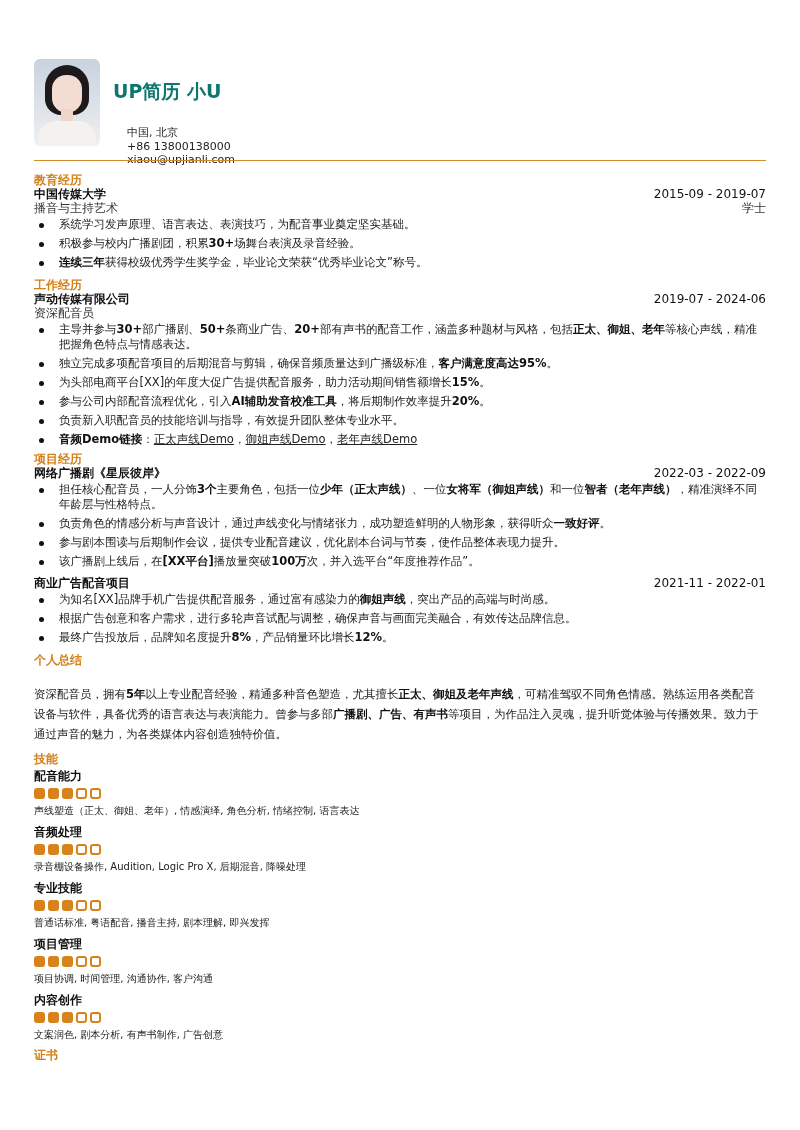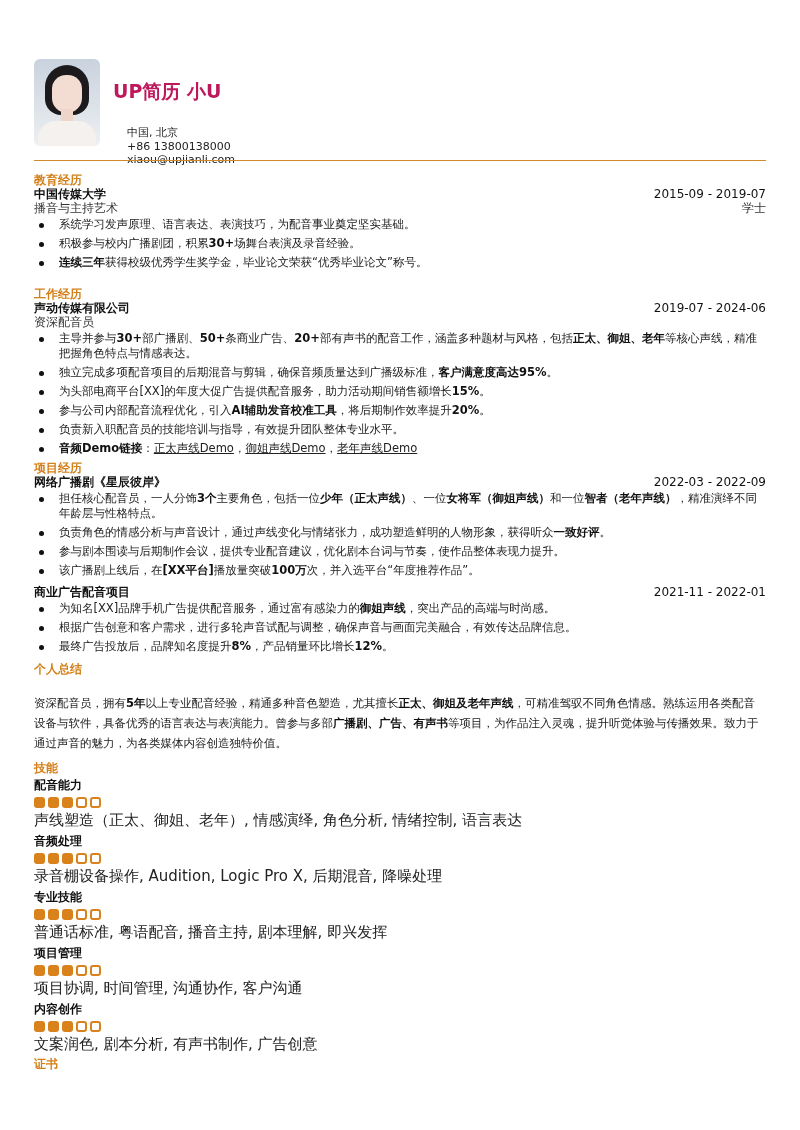--- a/index.html
+++ b/index.html
@@ -6,21 +6,21 @@
     html, body { width: 800px; height: 1130px; overflow: hidden; background: #ffffff; }
     body { font-family: "DejaVu Sans", "Liberation Sans", sans-serif; color: #1a1a1a; font-size: 12px; position: relative; }
 
     .header { position: absolute; left: 34px; top: 59px; width: 732px; height: 88px; }
     .photo { position: absolute; left: 0; top: 0; width: 66px; height: 87px; border-radius: 6px;
       background: linear-gradient(180deg, #c9d2de 0%, #dfe4ea 60%, #eef0f2 100%); overflow: hidden; }
     .photo .hair { position: absolute; left: 11px; top: 6px; width: 44px; height: 50px; border-radius: 22px 22px 16px 16px; background: #1c1a1c; }
     .photo .face { position: absolute; left: 18px; top: 16px; width: 30px; height: 38px; border-radius: 15px 15px 16px 16px; background: #f3dcd2; }
     .photo .neck { position: absolute; left: 27px; top: 50px; width: 12px; height: 14px; background: #efd4c9; }
     .photo .body { position: absolute; left: 4px; top: 62px; width: 58px; height: 30px; border-radius: 18px 18px 0 0; background: #f4f1ee; }
-    .name { position: absolute; left: 79px; top: 20px; font-size: 19px; font-weight: bold; color: #be185d; }
+    .name { position: absolute; left: 79px; top: 20px; font-size: 19px; font-weight: bold; color: #0f766e; }
     .contact { position: absolute; left: 79px; top: 53px; font-size: 11px; color: #222; white-space: pre; }
     .contact span { margin-right: 7px; }
 
     .rule { position: absolute; left: 34px; top: 160px; width: 732px; height: 1px; background: #d08a2a; }
 
     .content { position: absolute; left: 34px; top: 173px; width: 732px; }
     .sec-title { color: #d4801a; font-size: 12px; font-weight: bold; line-height: 14px; }
     .entry-head { display: flex; justify-content: space-between; align-items: baseline; line-height: 14px; }
     .entry-name { font-weight: bold; font-size: 12px; color: #111; }
     .entry-date { font-weight: normal; font-size: 12px; color: #111; }
@@ -30,21 +30,21 @@
     ul.bullets li::before { content: ""; position: absolute; left: 5px; top: 6px; width: 5px; height: 5px; border-radius: 50%; background: #111; }
     b { font-weight: bold; color: #111; }
     .link { text-decoration: underline; color: #222; }
 
     .summary { font-size: 11.5px; line-height: 20px; color: #222; margin-top: 17px; }
 
     .skill-name { font-weight: bold; font-size: 12px; line-height: 16px; color: #111; margin-top: 2px; }
     .dots { display: flex; gap: 3px; margin: 4px 0 5px 0; height: 11px; }
     .dot { width: 11px; height: 11px; border-radius: 3px; background: #d9821c; }
     .dot.empty { background: #fff; border: 2px solid #d9821c; }
-    .skill-desc { font-size: 15px; line-height: 14px; color: #222; margin-bottom: 6px; }
+    .skill-desc { font-size: 10px; line-height: 14px; color: #222; margin-bottom: 6px; }
   </style>
 </head>
 <body>
 
 <div class="header">
   <div class="photo">
     <div class="hair"></div>
     <div class="face"></div>
     <div class="neck"></div>
     <div class="body"></div>
@@ -71,21 +71,21 @@
       <span>播音与主持艺术</span>
       <span>学士</span>
     </div>
     <ul class="bullets">
         <li>系统学习发声原理、语言表达、表演技巧，为配音事业奠定坚实基础。</li>
         <li>积极参与校内广播剧团，积累<b>30+</b>场舞台表演及录音经验。</li>
         <li><b>连续三年</b>获得校级优秀学生奖学金，毕业论文荣获“优秀毕业论文”称号。</li>
       </ul>
   </section>
 
-  <section style="margin-top:17px;">
+  <section style="margin-top:8px;">
     <div class="sec-title">工作经历</div>
     <div class="entry-head">
       <span class="entry-name">声动传媒有限公司</span>
       <span class="entry-date">2019-07 - 2024-06</span>
     </div>
     <div class="entry-sub">
       <span>资深配音员</span>
     </div>
     <ul class="bullets">
         <li>主导并参与<b>30+</b>部广播剧、<b>50+</b>条商业广告、<b>20+</b>部有声书的配音工作，涵盖多种题材与风格，包括<b>正太、御姐、老年</b>等核心声线，精准把握角色特点与情感表达。</li>

